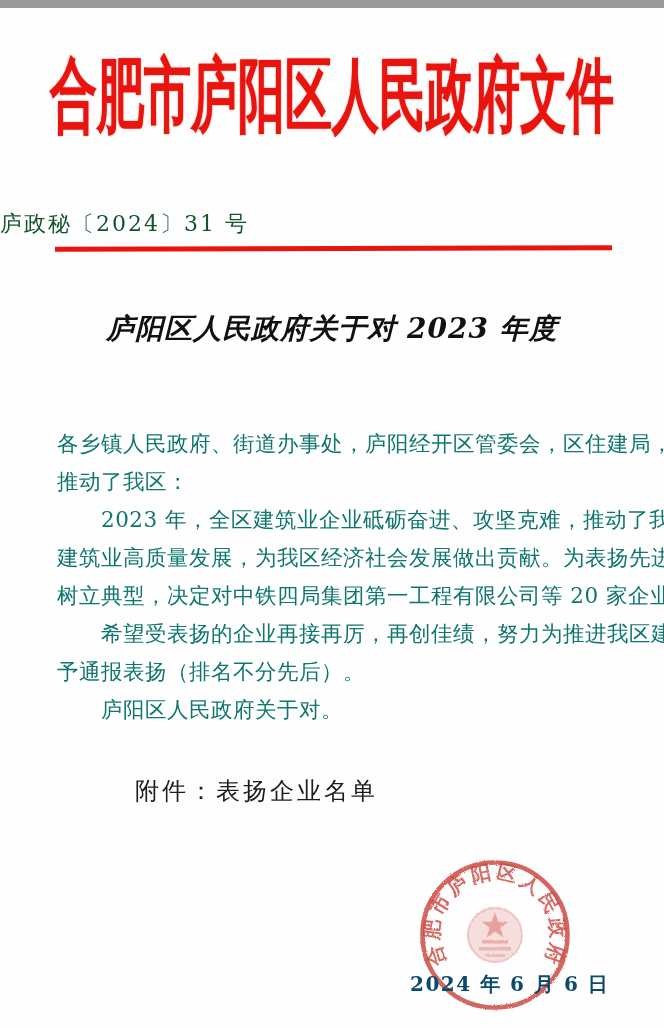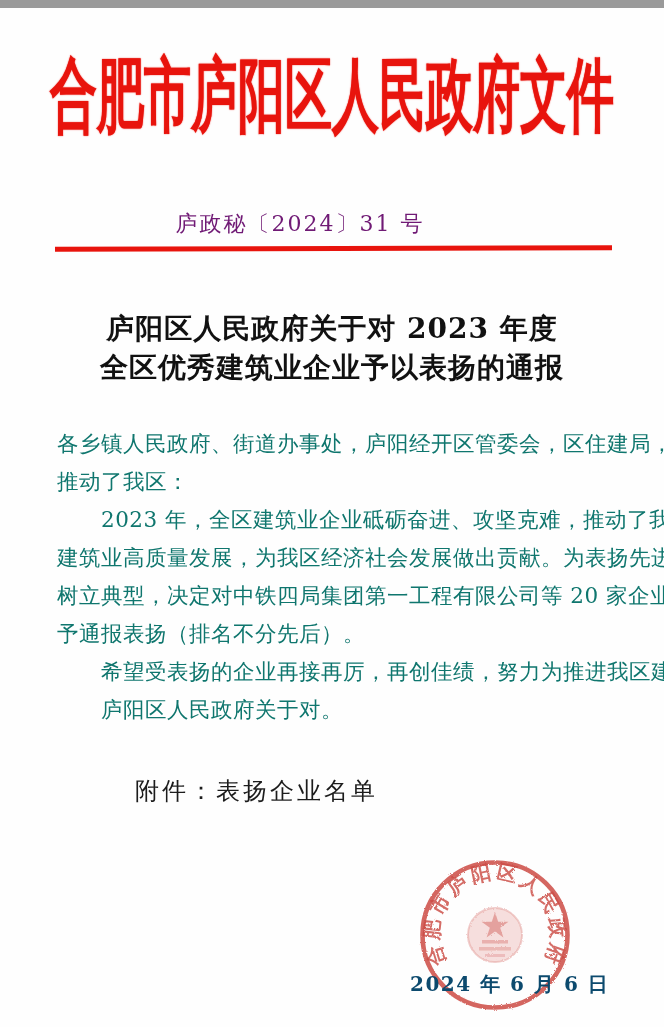--- a/index.html
+++ b/index.html
@@ -25,42 +25,43 @@
     font-size:47px;
     letter-spacing:0px;
     transform:scaleY(1.72);
     transform-origin:center center;
     white-space:nowrap;
     text-shadow:0 0 1px #e8140d;
   }
   .doc-number{
     position:absolute;
     top:201px;left:0;width:600px;
-    text-align:center;
+    text-align:left;
     font-size:22px;
     letter-spacing:2px;
-    color:#701a75;
+    color:#14532d;
   }
   .red-rule{
     position:absolute;
     top:238px;left:55px;
     width:557px;height:5px;
     background:#e8140d;
     transform:rotate(-0.15deg);
   }
   
   .doc-title{
     position:absolute;
     top:301px;left:0;width:664px;
     text-align:center;
     font-weight:bold;
     font-size:28px;
     line-height:39px;
     color:#111;
     letter-spacing:1px;
+    font-style:italic;
   }
   
   .body-text{
     position:absolute;
     top:417px;left:57px;
     width:548px;
     font-size:21.5px;
     line-height:38px;
     color:#0f766e;
     letter-spacing:0.5px;
@@ -99,31 +100,30 @@
 <div class="page">
 
   <div class="red-header">合肥市庐阳区人民政府文件</div>
 
   <div class="doc-number">庐政秘〔2024〕31 号</div>
 
   <div class="red-rule"></div>
 
   <div class="doc-title">
     <div>庐阳区人民政府关于对 2023 年度</div>
-    <div>全区优秀建筑业企业予以表扬的通报</div>
   </div>
 
   <div class="body-text">
     <div class="body-line">各乡镇人民政府、街道办事处，庐阳经开区管委会，区住建局，</div>
     <div class="body-line">推动了我区：</div>
     <div class="body-line indent">2023 年，全区建筑业企业砥砺奋进、攻坚克难，推动了我区</div>
     <div class="body-line">建筑业高质量发展，为我区经济社会发展做出贡献。为表扬先进，</div>
     <div class="body-line">树立典型，决定对中铁四局集团第一工程有限公司等 20 家企业给</div>
+    <div class="body-line indent">希望受表扬的企业再接再厉，再创佳绩，努力为推进我区建</div>
     <div class="body-line">予通报表扬（排名不分先后）。</div>
-    <div class="body-line indent">希望受表扬的企业再接再厉，再创佳绩，努力为推进我区建</div>
     <div class="body-line indent">庐阳区人民政府关于对。</div>
   </div>
 
   <div class="attachment">附件：表扬企业名单</div>
 
   <div class="seal-wrap">
     <svg width="170" height="170" viewBox="0 0 170 170">
       <defs>
         <path id="sealArc" d="M 45.4 124.6 A 56 56 0 1 1 124.6 124.6" fill="none"></path>
         <filter id="rough">

